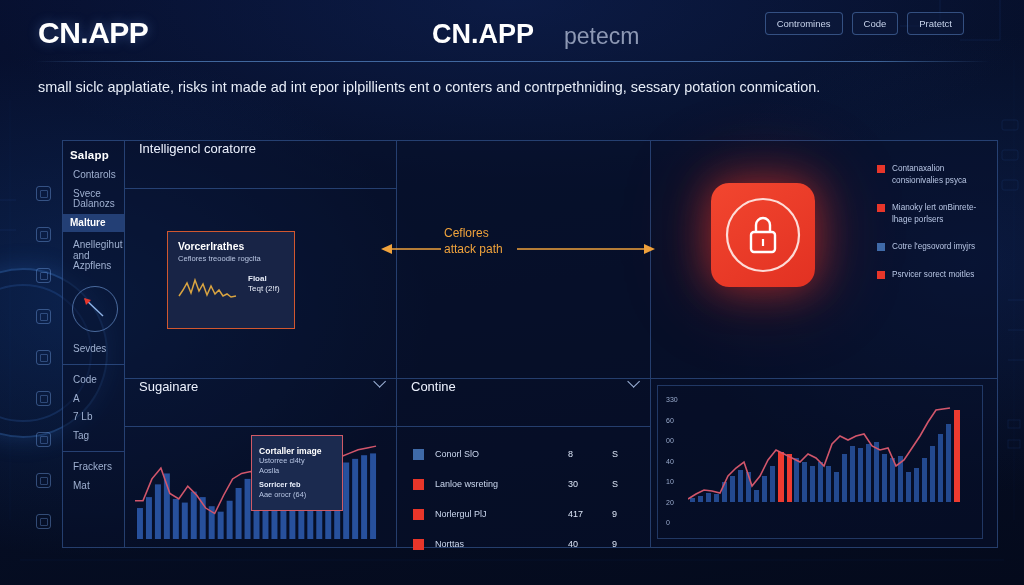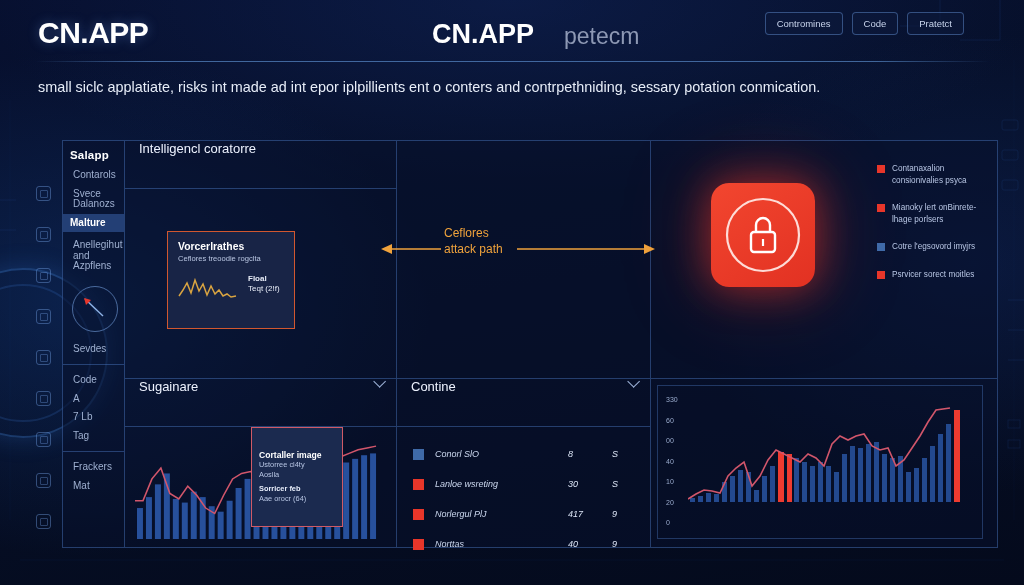--- a/index.html
+++ b/index.html
@@ -176,30 +176,30 @@
 
   
   .legend { position: absolute; right: 8px; top: 22px; width: 112px; }
   .legend-item { display: flex; gap: 7px; margin-bottom: 16px; }
   .legend-sw { width: 8px; height: 8px; flex: 0 0 8px; margin-top: 2px; }
   .legend-tx { color:#b8c6e4; font-size: 8.2px; line-height: 11.5px; }
 
   
   .chart-box { position: absolute; inset: 10px 10px 8px 10px; }
   .tooltip {
-    position: absolute; left: 126px; top: 0; width: 92px;
+    position: absolute; left: 126px; top: 8px; width: 92px;
     background: #1b2a4f; border: 1.2px solid #d05a66;
-    padding: 22px 7px; z-index: 4;
+    padding: 10px 7px; z-index: 4;
   }
   .tt-t { color:#ffffff; font-size: 8.6px; font-weight: bold; }
   .tt-l { color:#b7c5e3; font-size: 7.4px; line-height: 10px; }
   .tt-l b { color:#e8eefb; }
 
   
-  .rows { padding: 12px 16px 0 16px; font-style: italic; }
+  .rows { padding: 12px 16px 0 16px; }
   .row { display: flex; align-items: center; height: 30px; }
   .row-sw { width: 11px; height: 11px; flex: 0 0 11px; }
   .row-lb { flex: 1; color:#ccd8ef; font-size: 9px; padding-left: 11px; }
   .row-v1 { width: 44px; color:#dce5f6; font-size: 9px; text-align: left; }
   .row-v2 { width: 22px; color:#dce5f6; font-size: 9px; text-align: left; }
 
   
   .br-box { position: absolute; inset: 6px 14px 8px 6px; border: 1px solid rgba(86,134,214,0.35); }
   .yticks {
     position: absolute; left: 8px; top: 10px; height: calc(100% - 22px);

